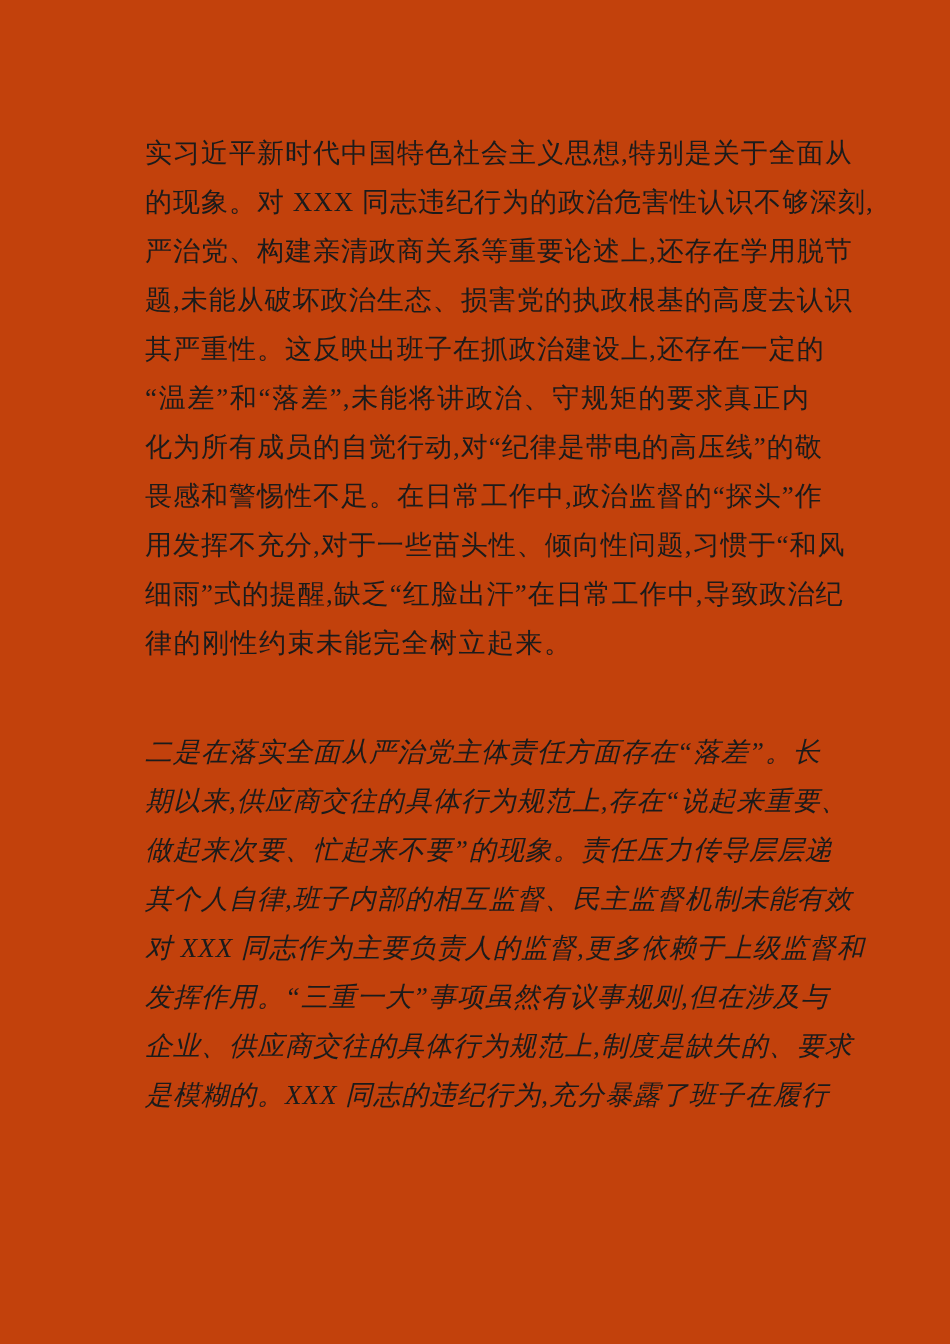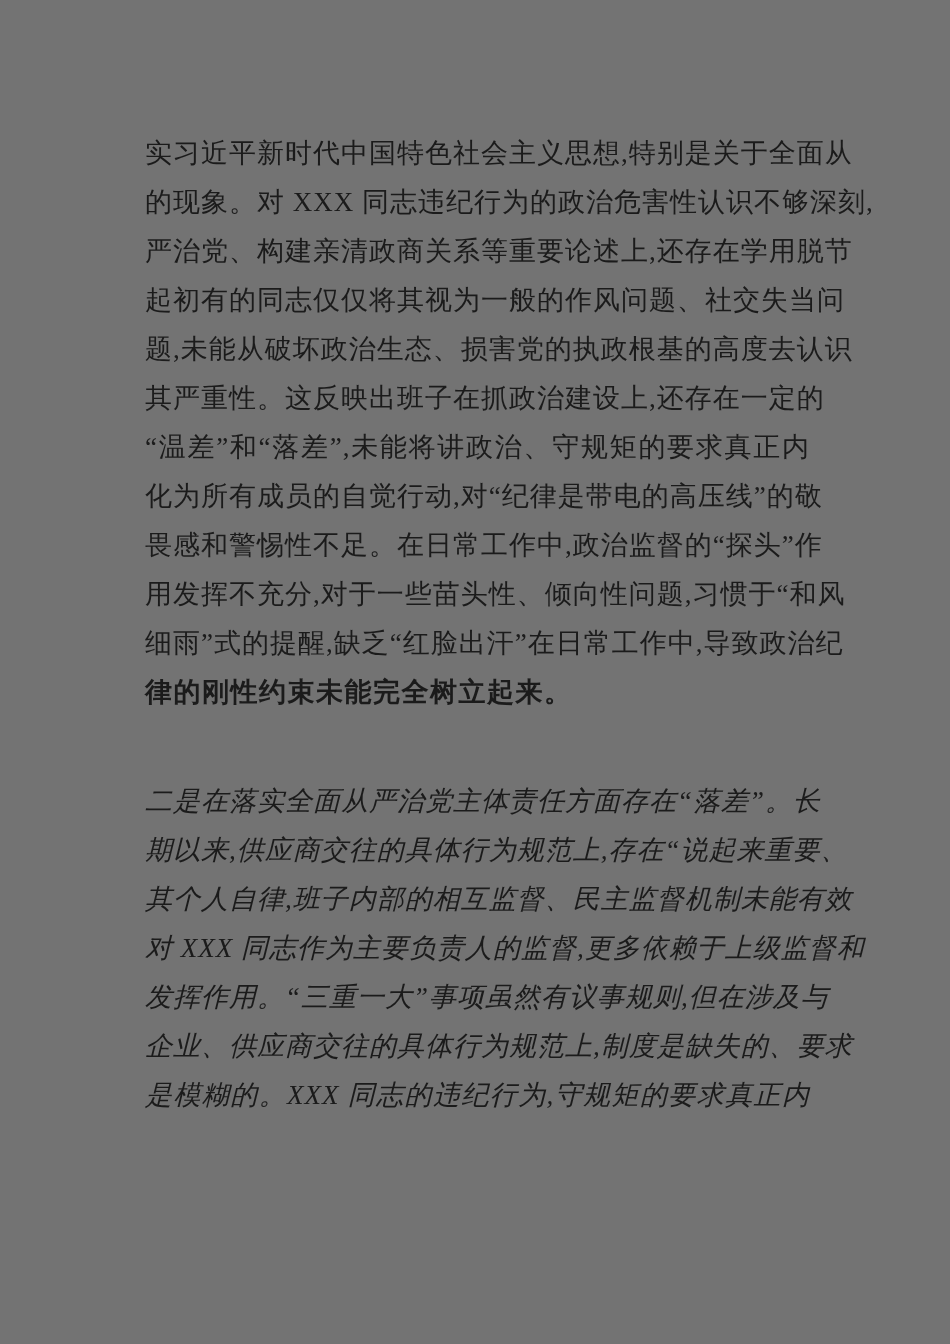--- a/index.html
+++ b/index.html
@@ -10,21 +10,21 @@
     width: 950px;
     height: 1344px;
     background: #ffffff;
     position: relative;
     overflow: hidden;
     font-family: "Liberation Serif", "DejaVu Serif", serif;
   }
   .page {
     position: absolute;
     inset: 0;
-    background: #737373;
+    background: #c2410c;
     padding-left: 20px;
   }
   .text-block {
     position: absolute;
     left: 145px;
     top: 129px;
     width: 665px;
     color: #1b1b1b;
   }
   .paragraph {
@@ -41,48 +41,47 @@
     height: 49px;
     letter-spacing: 1px;
     white-space: nowrap;
     text-align: justify;
     text-align-last: justify;
     font-weight: 300;
   }
   .line.short {
     text-align-last: left;
     letter-spacing: 1.5px;
-    font-weight: bold;
   }
 </style>
 </head>
 <body>
 
 <div class="page">
   <div class="text-block">
 
     <div class="paragraph p1">
       <div class="line">实习近平新时代中国特色社会主义思想,特别是关于全面从</div>
       <div class="line">的现象。对 XXX 同志违纪行为的政治危害性认识不够深刻,</div>
       <div class="line">严治党、构建亲清政商关系等重要论述上,还存在学用脱节</div>
-      <div class="line">起初有的同志仅仅将其视为一般的作风问题、社交失当问</div>
       <div class="line">题,未能从破坏政治生态、损害党的执政根基的高度去认识</div>
       <div class="line">其严重性。这反映出班子在抓政治建设上,还存在一定的</div>
       <div class="line">“温差”和“落差”,未能将讲政治、守规矩的要求真正内</div>
       <div class="line">化为所有成员的自觉行动,对“纪律是带电的高压线”的敬</div>
       <div class="line">畏感和警惕性不足。在日常工作中,政治监督的“探头”作</div>
       <div class="line">用发挥不充分,对于一些苗头性、倾向性问题,习惯于“和风</div>
       <div class="line">细雨”式的提醒,缺乏“红脸出汗”在日常工作中,导致政治纪</div>
       <div class="line short">律的刚性约束未能完全树立起来。</div>
     </div>
 
     <div class="paragraph p2">
       <div class="line">二是在落实全面从严治党主体责任方面存在“落差”。长</div>
       <div class="line">期以来,供应商交往的具体行为规范上,存在“说起来重要、</div>
+      <div class="line">做起来次要、忙起来不要”的现象。责任压力传导层层递</div>
       <div class="line">其个人自律,班子内部的相互监督、民主监督机制未能有效</div>
       <div class="line">对 XXX 同志作为主要负责人的监督,更多依赖于上级监督和</div>
       <div class="line">发挥作用。“三重一大”事项虽然有议事规则,但在涉及与</div>
       <div class="line">企业、供应商交往的具体行为规范上,制度是缺失的、要求</div>
-      <div class="line">是模糊的。XXX 同志的违纪行为,守规矩的要求真正内</div>
+      <div class="line">是模糊的。XXX 同志的违纪行为,充分暴露了班子在履行</div>
     </div>
 
   </div>
 </div>
 
 </body></html>

